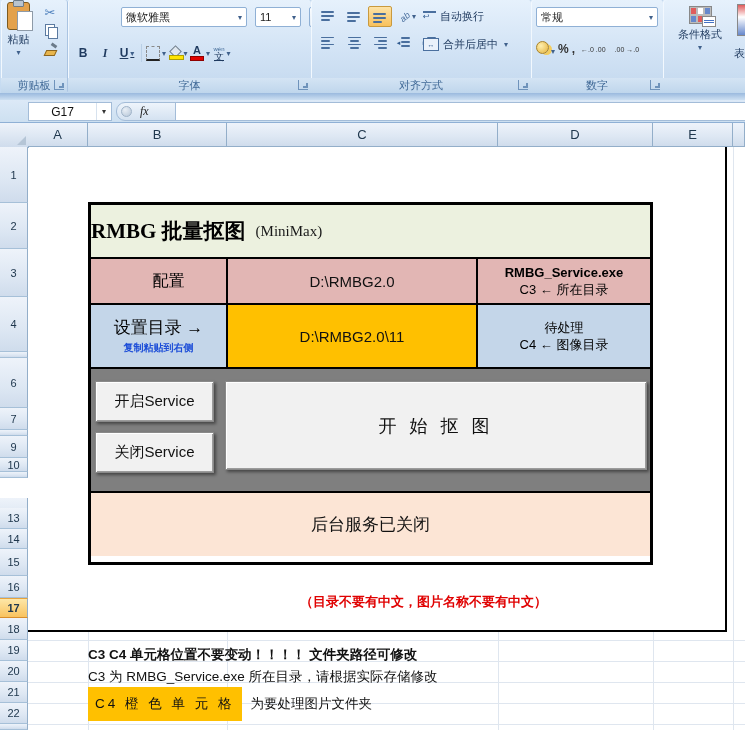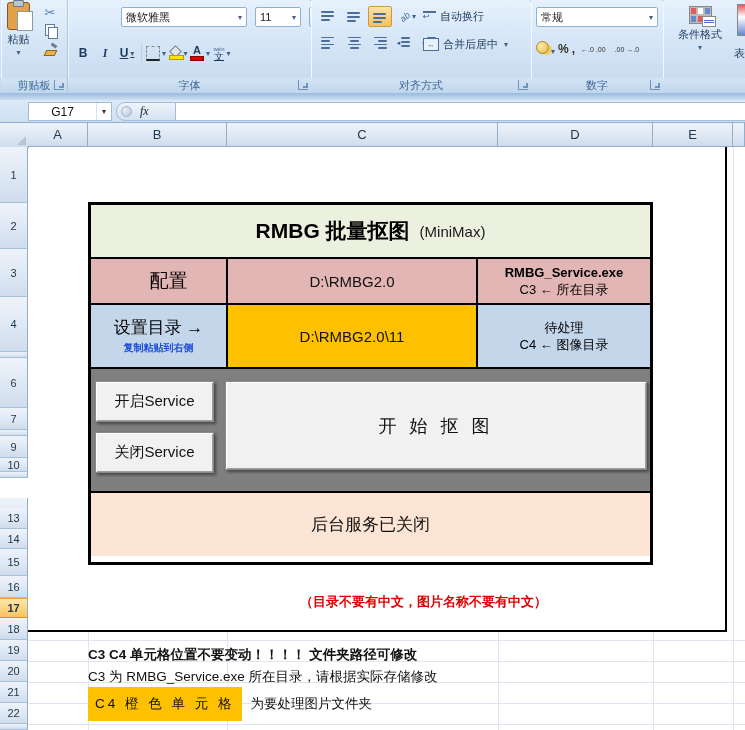--- a/index.html
+++ b/index.html
@@ -126,33 +126,33 @@
   .rh{left:0;width:28px;border-right:1px solid #93aec9;border-bottom:1px solid #a6c0d8;font-size:11px;}
   .rh.sel{background:linear-gradient(#fde7a8,#f9c35f);border-top:1px solid #e8a33c;border-bottom:1px solid #d98e2b;font-weight:bold;}
   .gl-h{position:absolute;height:1px;background:#dfe6ef;}
   .gl-v{position:absolute;width:1px;background:#dfe6ef;}
   .frame-v{position:absolute;left:725px;top:24px;width:2px;height:485px;background:#000;}
   .frame-h{position:absolute;left:28px;top:507px;width:699px;height:2px;background:#000;}
   
   .tool{position:absolute;left:88px;top:79px;width:565px;height:363px;box-sizing:border-box;
         border:3px solid #000;background:#fff;}
   .t-title{height:52px;background:#ecf1df;border-bottom:2px solid #000;
-        display:flex;align-items:center;justify-content:center;gap:10px;}
+        display:flex;align-items:center;justify-content:flex-start;gap:10px;font-family:Liberation Serif, serif;}
   .t-title .main{font-size:21px;font-weight:bold;color:#000;}
   .t-title .sub{font-size:15px;color:#1a1a1a;}
   .t-row{display:flex;box-sizing:border-box;border-bottom:2px solid #000;}
   .t-cell{box-sizing:border-box;display:flex;flex-direction:column;align-items:center;justify-content:center;}
   .t-b{width:137px;border-right:2px solid #000;}
   .t-c{width:250px;border-right:2px solid #000;}
   .t-d{flex:1;}
   .row-cfg{height:46px;}
   .row-cfg .t-cell{background:#e2b6b4;}
   .row-dir{height:64px;}
   .bg-blue{background:#c4d6e9;} .bg-orange{background:#ffc000;}
-  .cfg-label{font-size:19px;color:#000;padding-left:20px;}
+  .cfg-label{font-size:16px;color:#000;padding-left:20px;}
   .path-text{font-size:15px;color:#111;}
   .hint1{font-size:13px;font-weight:bold;color:#000000;line-height:17px;}
   .hint2{font-size:13px;color:#000;line-height:17px;}
   .dir1{font-size:17px;color:#000;line-height:23px;}
   .dir2{font-size:10px;font-weight:bold;color:#1d4ed8;line-height:18px;}
   .t-gray{position:relative;height:122px;background:#7f7f7f;border-bottom:2px solid #000;}
   .btn3d{position:absolute;background:#f1f1f1;border:1px solid #8a8a8a;
         box-shadow:inset 1px 1px 0 #ffffff,inset -1px -1px 0 #9c9c9c,2px 2px 3px rgba(0,0,0,.45);
         display:flex;align-items:center;justify-content:center;font-size:15px;color:#111;cursor:pointer;}
   .svc1{left:4px;top:12px;width:117px;height:39px;}

